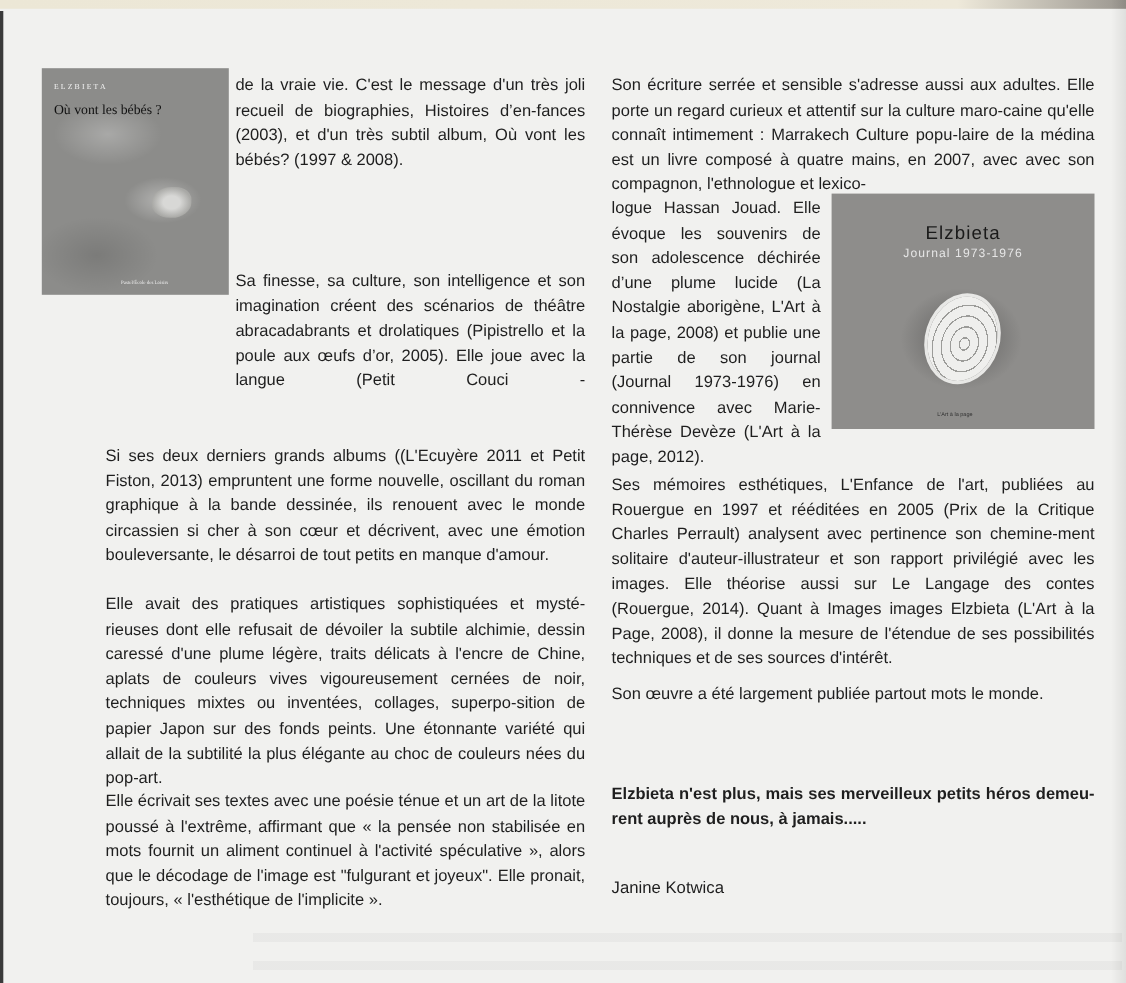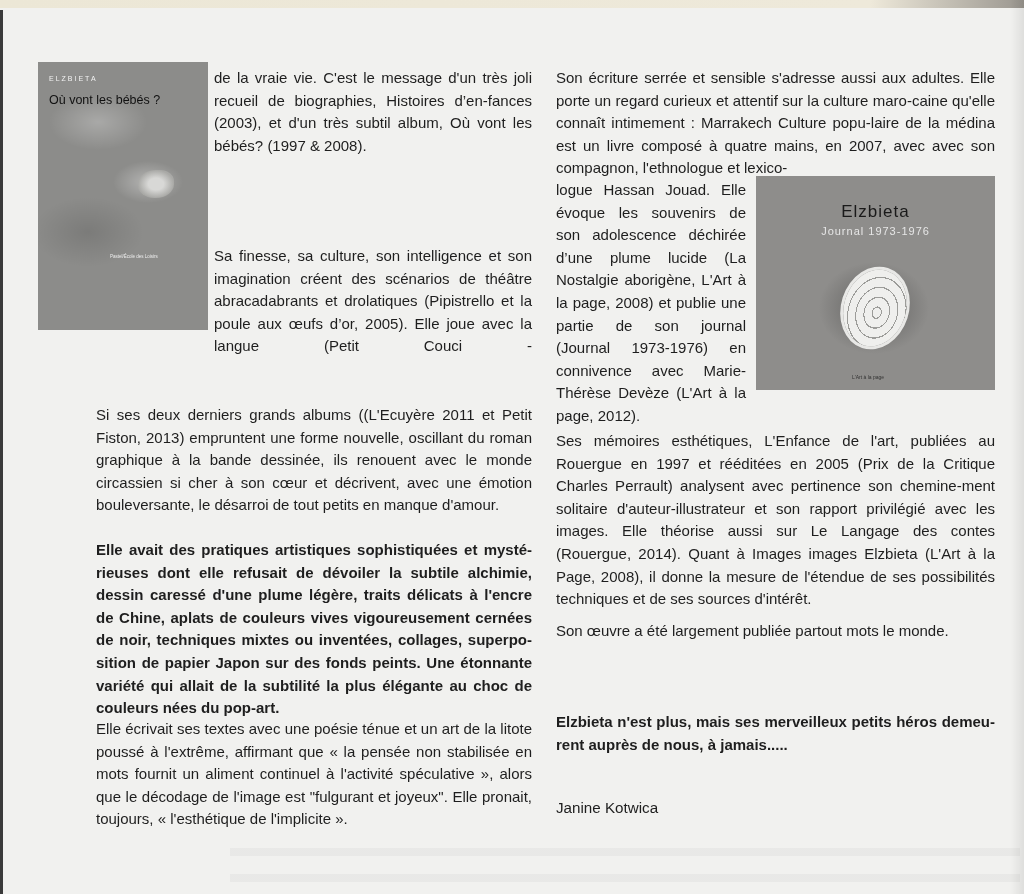--- a/index.html
+++ b/index.html
@@ -22,40 +22,41 @@
     position:absolute; left:230px; top:830px; width:790px; height:64px;
     background:
       repeating-linear-gradient(to bottom, rgba(0,0,0,0) 0 18px, rgba(0,0,0,0.035) 18px 26px);
   }
   .page { position:absolute; left:0; top:0; width:1024px; height:894px; }
   p { margin:0; font-size:15px; line-height:22.6px; text-align:justify; }
   .para { position:absolute; }
 
   
   .cover1 {
-    position:absolute; left:38px; top:62px; width:170px; height:268px;
+    position:absolute; left:38px; top:62px; width:170px; height:206px;
     background:
       radial-gradient(ellipse 50px 30px at 110px 120px, rgba(255,255,255,0.35), rgba(255,255,255,0) 70%),
       radial-gradient(ellipse 70px 40px at 60px 60px, rgba(255,255,255,0.25), rgba(255,255,255,0) 70%),
       radial-gradient(ellipse 80px 50px at 50px 170px, rgba(0,0,0,0.12), rgba(0,0,0,0) 70%),
       #8c8c8a;
     overflow:hidden;
+    font-family:Liberation Serif, serif;
   }
   .cover1 .author { position:absolute; left:11px; top:13px; font-size:7px; letter-spacing:2px; color:#f3f3f3; }
   .cover1 .title { position:absolute; left:11px; top:31px; font-size:12.5px; color:#111; }
   .cover1 .publisher { position:absolute; left:72px; top:192px; font-size:4.5px; color:#eee; }
   .cover1 .figure {
     position:absolute; left:100px; top:108px; width:36px; height:28px;
     background:radial-gradient(ellipse at center,#d8d8d6 30%,#a9a9a6 70%);
     border-radius:50% 40% 50% 45%;
   }
   .l1 { left:214px; top:67px; width:318px; }
   .l2 { left:214px; top:201px; width:318px; }
   .l3 { left:96px; top:404px; width:436px; }
-  .l4 { left:96px; top:539px; width:436px;font-weight:bold; }
+  .l4 { left:96px; top:539px; width:436px; }
   .l5 { left:96px; top:718px; width:436px; }
 
   
   .r1 { left:556px; top:67px; width:439px; }
   .r2 { left:556px; top:179px; width:190px; }
   .cover2 {
     position:absolute; left:756px; top:176px; width:239px; height:214px;
     background:#8e8d8b; overflow:hidden;
   }
   .cover2 .author { position:absolute; left:0; width:239px; text-align:center; top:26px; font-size:17px; color:#1a1a1a; letter-spacing:1px; }

